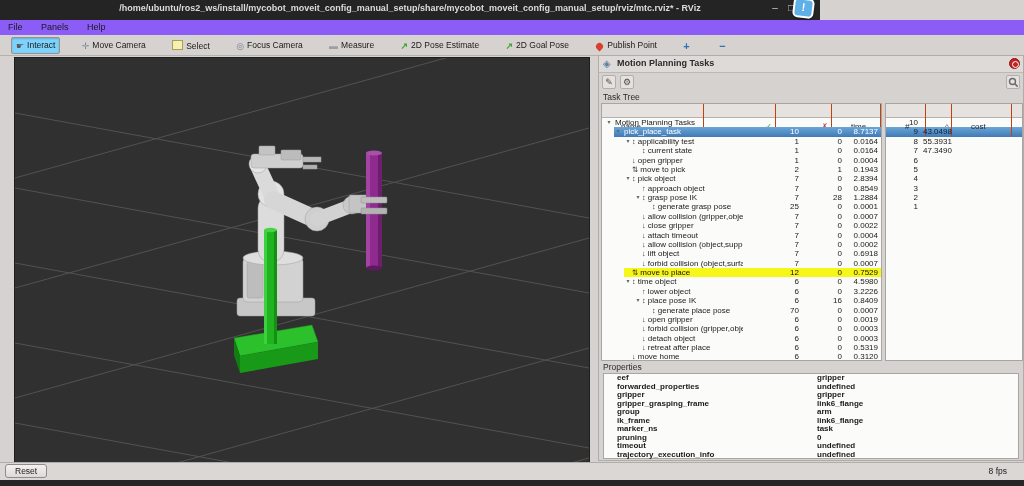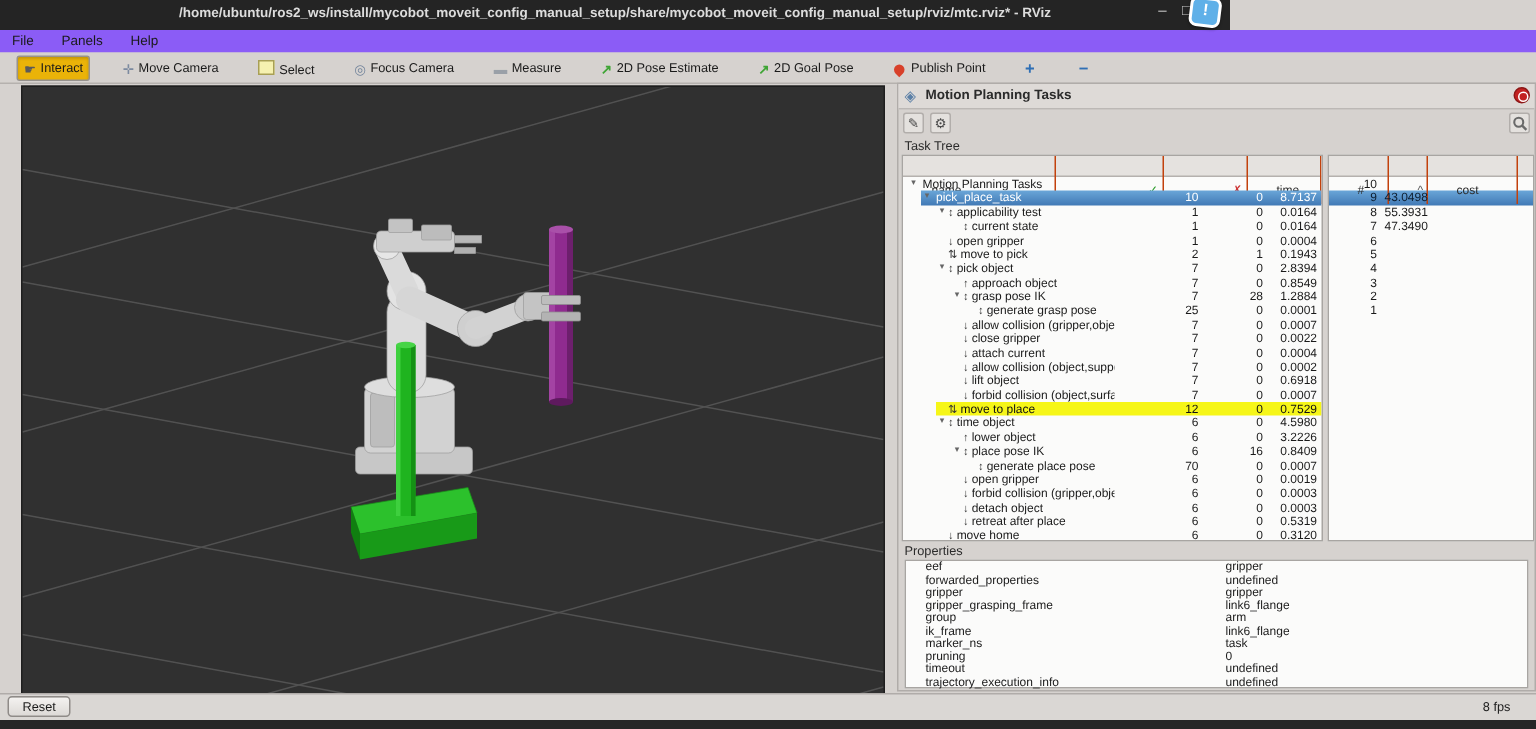--- a/index.html
+++ b/index.html
@@ -12,21 +12,21 @@
   .winbtn{position:absolute;top:2px;color:#c9c9c9;font-size:10px;width:14px;text-align:center;cursor:default;}
   .bubble{position:absolute;right:6px;top:-2px;width:17px;height:16px;background:#5fb0e8;border:2px solid #fff;
        border-radius:5px;transform:rotate(7deg);color:#fff;font-weight:bold;font-size:11px;text-align:center;
        line-height:15px;box-shadow:0 1px 2px rgba(0,0,0,.4);z-index:50;}
   
   .menubar{position:absolute;left:0;top:20px;width:1024px;height:15px;background:#8b5cf6;font-size:9px;}
   .menuitem{display:inline-block;padding:2px 8px 0 8px;}
   .toolbar{position:absolute;left:0;top:35px;width:1024px;height:21px;background:#d6d2cf;
        border-bottom:1px solid #b5b1ae;font-size:8.5px;white-space:nowrap;padding-left:4px;box-sizing:border-box;}
   .tbtn{display:inline-block;margin:2px 7px 0 7px;padding:2px 4px;border:1px solid transparent;border-radius:2px;vertical-align:top;}
-  .tbtn.active{background:#eab308;border-color:#96928e;box-shadow:inset 0 1px 2px rgba(0,0,0,.18);}
+  .tbtn.active{background:#7dd3fc;border-color:#96928e;box-shadow:inset 0 1px 2px rgba(0,0,0,.18);}
   .ticon{display:inline-block;margin-right:3px;font-size:9px;vertical-align:-1px;}
   .i-hand{color:#5a5a5a;} .i-move{color:#7c8aa0;} .i-focus{color:#74859c;} .i-measure{color:#9aa0a8;}
   .i-green{color:#3fa535;font-weight:bold;} .i-blue{color:#2f6fb5;font-weight:bold;font-size:11px;}
   .selbox{display:inline-block;width:9px;height:8px;background:#f6f1b0;border:1px solid #a89f55;margin-right:3px;vertical-align:-1px;}
   .pin{display:inline-block;width:7px;height:7px;background:#d8402a;border-radius:50% 50% 50% 0;
        transform:rotate(-45deg);margin:0 4px 0 1px;vertical-align:-2px;}
   
   .viewport{position:absolute;left:14px;top:57px;width:574px;height:404px;background:#303030;border:1px solid #1e1e1e;}
   
   .panel{position:absolute;left:598px;top:55px;width:426px;height:406px;background:#d6d2cf;border:1px solid #b0aca9;box-sizing:border-box;}
@@ -59,21 +59,21 @@
   .trow .sel{background:linear-gradient(#6aa6d8,#4179b5);color:#fff;}
   .trow .hl{background:#f6f618;color:#111;}
   .srow{display:flex;height:9.38px;line-height:9.4px;font-size:8px;}
   .srow.sel{background:linear-gradient(#6aa6d8,#4179b5);color:#0d1e30;}
   .s-num{flex:none;width:32px;text-align:right;padding-right:2px;}
   .s-cost{flex:none;width:46px;padding-left:3px;}
   .s-comment{flex:1;}
   .sh-num{flex:none;width:24px;} .sh-sort{flex:none;width:10px;color:#555;} .sh-cost{flex:none;width:44px;} .sh-comment{flex:1;}
   .proplabel{position:absolute;left:4px;top:306px;font-size:8.5px;color:#2b2b2b;}
   .proptbl{position:absolute;left:4px;top:317px;width:416px;height:86px;background:#fbfbfa;border:1px solid #a8a5a2;box-sizing:border-box;}
-  .prow{display:flex;height:8.55px;line-height:8.6px;font-size:8px;}
+  .prow{display:flex;height:8.55px;line-height:8.6px;font-size:8px;font-weight:bold;}
   .p-key{flex:none;width:200px;padding-left:13px;}
   .p-val{flex:1;}
   
   .statusbar{position:absolute;left:0;top:462px;width:1024px;height:18px;background:#dad7d4;border-top:1px solid #b0aca9;}
   .resetbtn{position:absolute;left:5px;top:1px;font-size:8.5px;padding:1px 9px;border:1px solid #8f8b88;border-radius:3px;
        background:linear-gradient(#f4f2f0,#dcd9d6);}
   .fps{position:absolute;right:17px;top:3px;font-size:8.5px;color:#222;text-align:right;}
   .bottomedge{position:absolute;left:0;top:480px;width:1024px;height:6px;background:#262626;}
 </style>
 </head>
@@ -344,21 +344,21 @@
               <span class="c-fail">0</span>
               <span class="c-time">0.0022</span>
             </span>
           </div>
 
           <div class="trow">
             <span class="ind" style="width:32px"></span>
             <span class="rowbody ">
               <span class="exp"></span>
               <span class="sticon">↓</span>
-              <span class="c-name">attach current</span>
+              <span class="c-name">attach timeout</span>
               <span class="c-ok">7</span>
               <span class="c-fail">0</span>
               <span class="c-time">0.0004</span>
             </span>
           </div>
 
           <div class="trow">
             <span class="ind" style="width:32px"></span>
             <span class="rowbody ">
               <span class="exp"></span>

